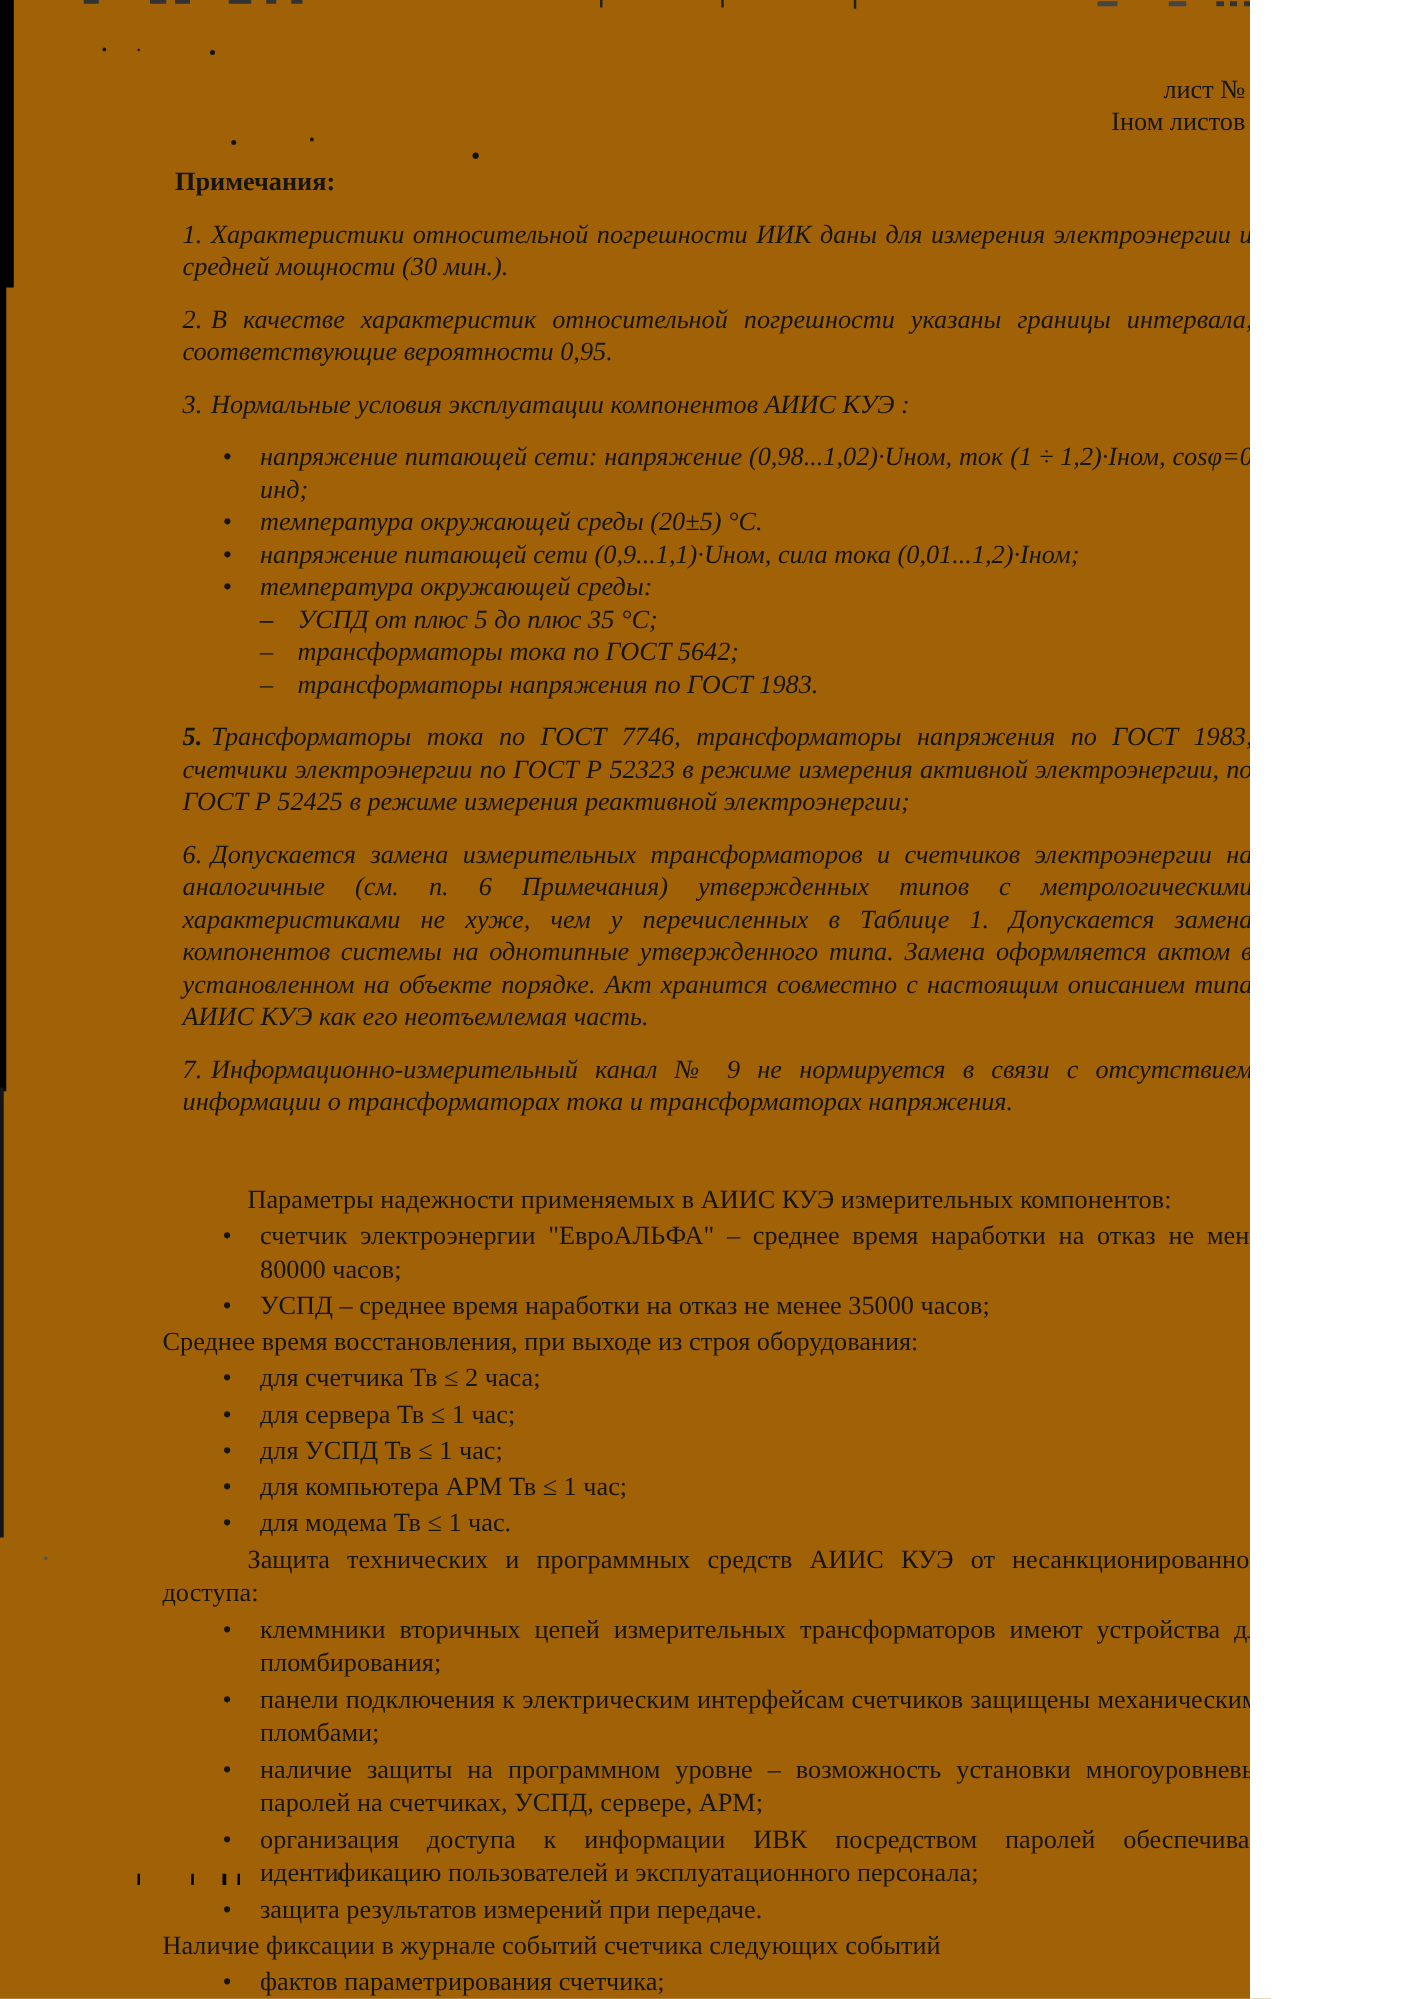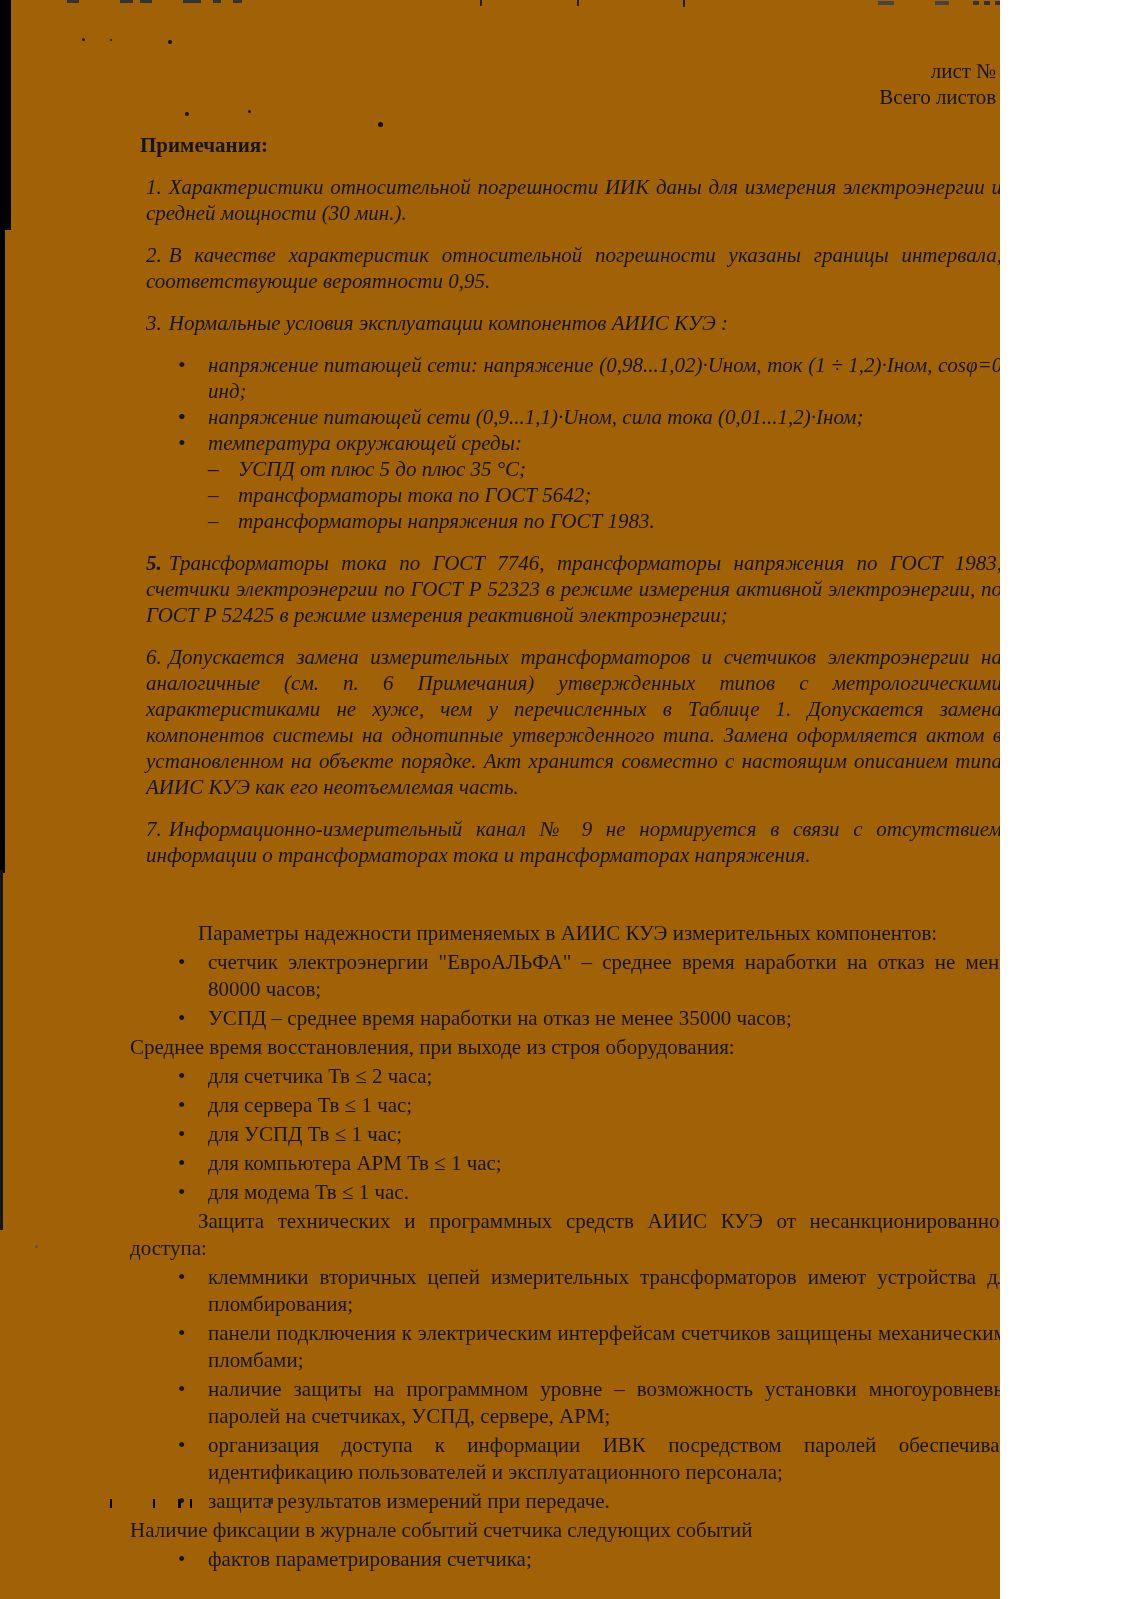--- a/index.html
+++ b/index.html
@@ -81,21 +81,21 @@
   <div class="art" style="left:270px;top:1498px;width:3px;height:6px;background:#333;"></div>
 
   <div class="content">
 
     <div class="sheet-info">
       <div>
         <span>лист №</span>
         <span class="u">5</span>
       </div>
       <div>
-        <span>Всего листов</span>
+        <span>Iном листов</span>
         <span class="u">7</span>
       </div>
     </div>
 
     <div class="notes">
       <p class="heading">Примечания:</p>
 
       <p class="item j">
         <span class="num">1.</span><span>Характеристики относительной погрешности ИИК даны для измерения электроэнергии и средней мощности (30 мин.).</span>
       </p>
@@ -105,20 +105,21 @@
 
       <p class="item j">
         <span class="num">3.</span><span>Нормальные условия эксплуатации компонентов АИИС КУЭ :</span>
       </p>
       <div class="li j">
         <span class="marker">•</span>
         <span>напряжение питающей сети: напряжение (0,98...1,02)·Uном, ток (1 ÷ 1,2)·Iном, cosφ=0,9 инд;</span>
       </div>
       <div class="li j">
         <span class="marker">•</span>
+        <span>температура окружающей среды (20±5) °С.</span>
       </div>
 
       <div class="li j">
         <span class="marker">•</span>
         <span>напряжение питающей сети (0,9...1,1)·Uном, сила тока (0,01...1,2)·Iном;</span>
       </div>
       <div class="li j">
         <span class="marker">•</span>
         <span>температура окружающей среды:</span>
       </div>

